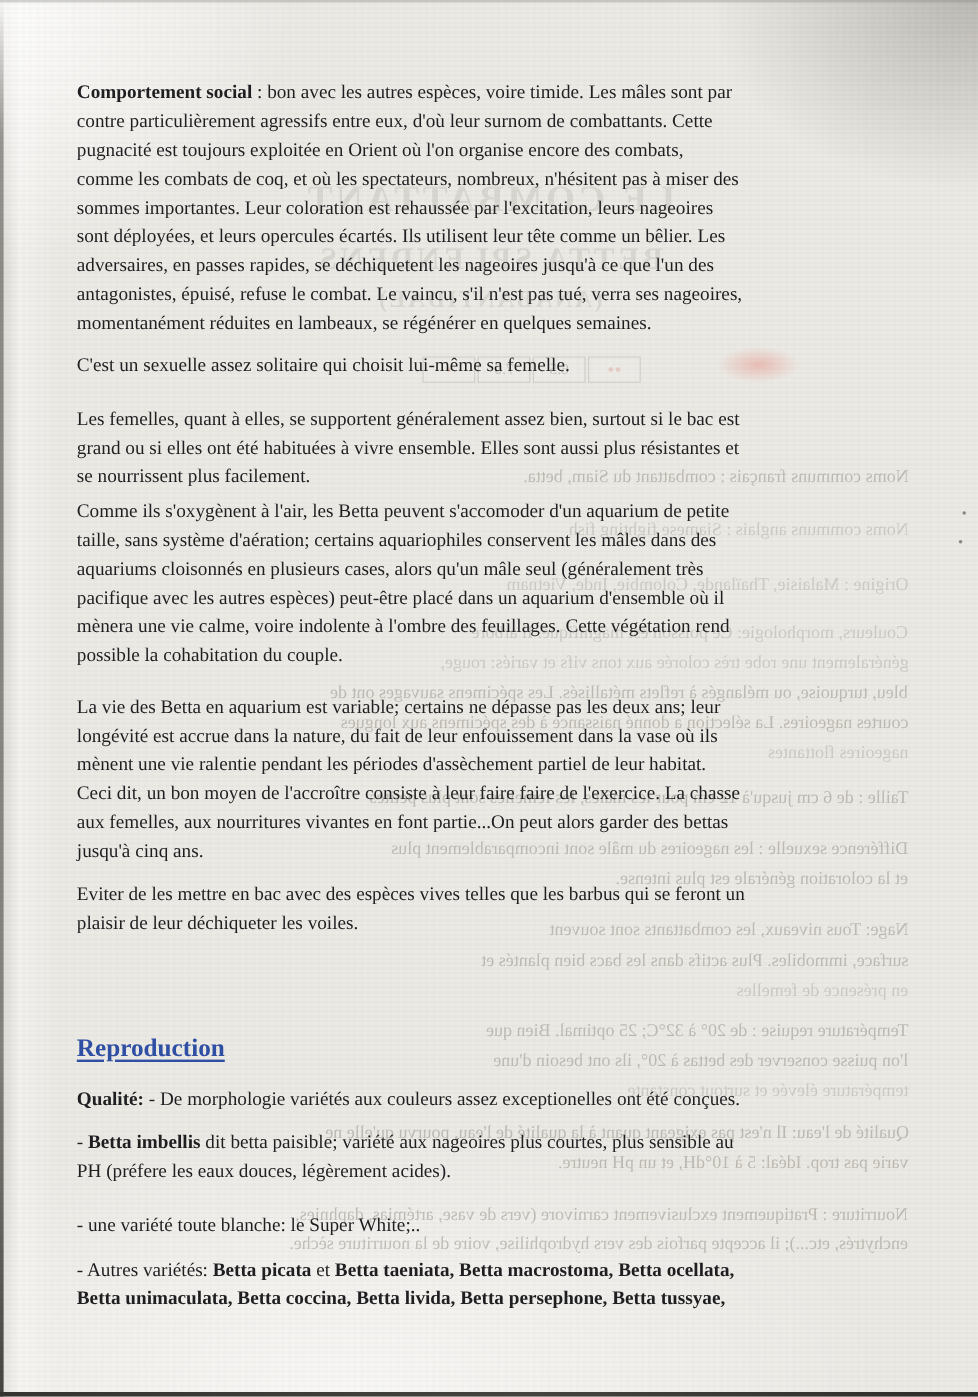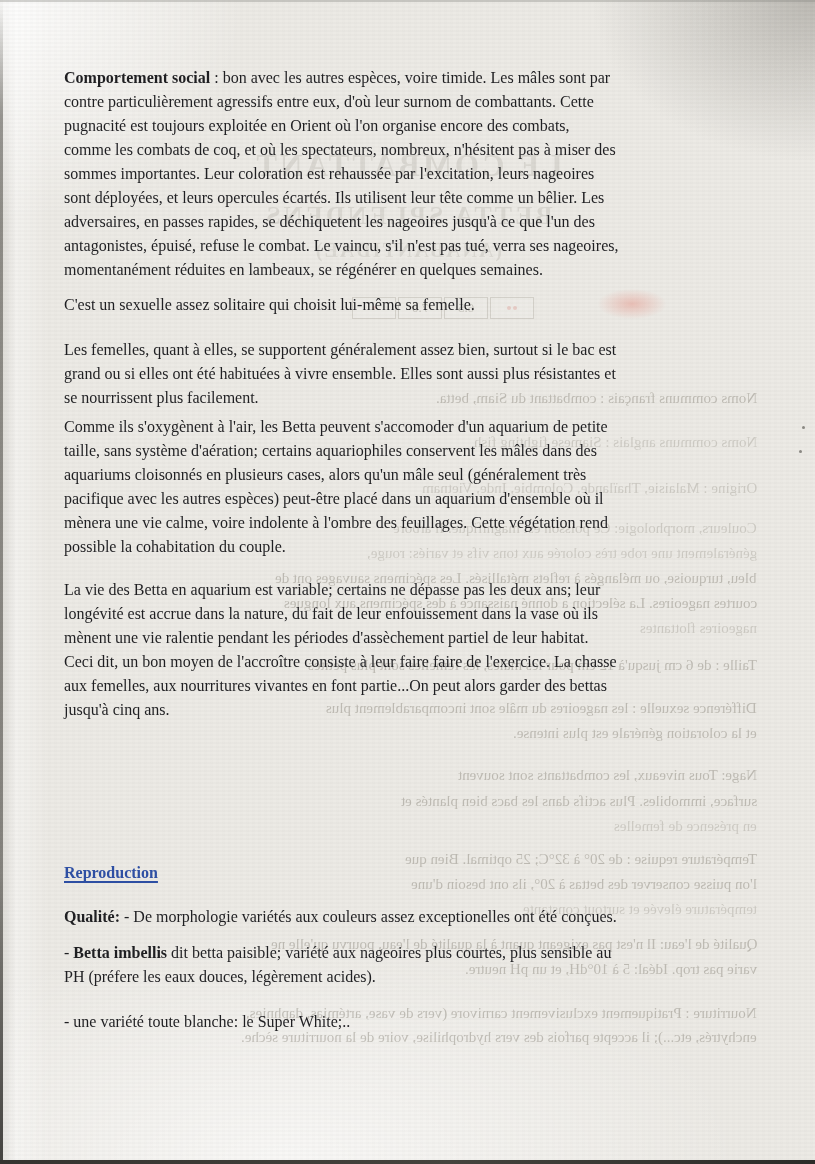--- a/index.html
+++ b/index.html
@@ -63,21 +63,21 @@
 
   
   .para{
     position:absolute;left:64px;width:702px;
     font-size:16px;line-height:24px;color:#1f1f22;
     white-space:pre-line;
   }
   .para .seg-b{font-weight:bold;}
   .heading{
     position:absolute;left:64px;
-    font-size:16px;line-height:24px;font-weight:bold;
+    font-size:21px;line-height:24px;font-weight:bold;
     color:#2e4fa3;
     text-decoration:underline;
     text-decoration-thickness:2px;
     text-underline-offset:3px;
   }
 </style>
 </head>
 <body>
 
 <div class="page">
@@ -148,21 +148,25 @@
 possible la cohabitation du couple.</span></div>
   <div class="para" style="top:338px"><span>Les femelles, quant à elles, se supportent généralement assez bien, surtout si le bac est
 grand ou si elles ont été habituées à vivre ensemble. Elles sont aussi plus résistantes et
 se nourrissent plus facilement.</span></div>
   <div class="para" style="top:578px"><span>La vie des Betta en aquarium est variable; certains ne dépasse pas les deux ans; leur
 longévité est accrue dans la nature, du fait de leur enfouissement dans la vase où ils
 mènent une vie ralentie pendant les périodes d'assèchement partiel de leur habitat.
 Ceci dit, un bon moyen de l'accroître consiste à leur faire faire de l'exercice. La chasse
 aux femelles, aux nourritures vivantes en font partie...On peut alors garder des bettas
 jusqu'à cinq ans.</span></div>
+  <div class="para" style="top:734px"><span>Eviter de les mettre en bac avec des espèces vives telles que les barbus qui se feront un
+plaisir de leur déchiqueter les voiles.</span></div>
 
   <div class="heading" style="top:861px">Reproduction</div>
 
   <div class="para" style="top:905px"><span class="seg-b">Qualité:</span><span> - De morphologie variétés aux couleurs assez exceptionelles ont été conçues.</span></div>
   <div class="para" style="top:941px"><span>- </span><span class="seg-b">Betta imbellis</span><span> dit betta paisible; variété aux nageoires plus courtes, plus sensible au
 PH (préfere les eaux douces, légèrement acides).</span></div>
   <div class="para" style="top:1010px"><span>- une variété toute blanche: le Super White;..</span></div>
+  <div class="para" style="top:1047px"><span>- Autres variétés: </span><span class="seg-b">Betta picata</span><span> et </span><span class="seg-b">Betta taeniata, Betta macrostoma, Betta ocellata,
+Betta unimaculata, Betta coccina, Betta livida, Betta persephone, Betta tussyae,</span></div>
 
 </div>
 
 </body></html>

